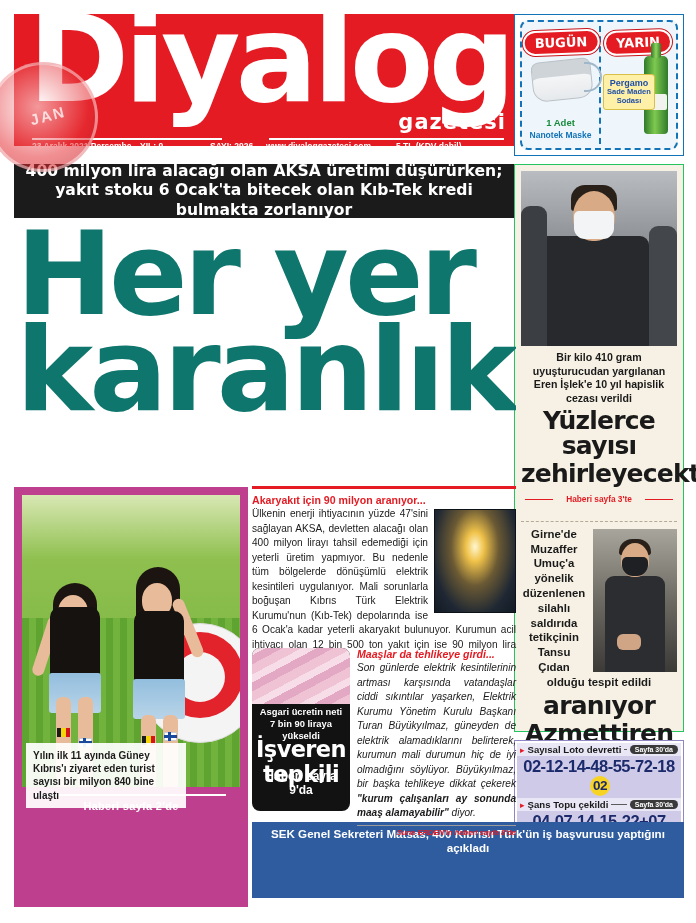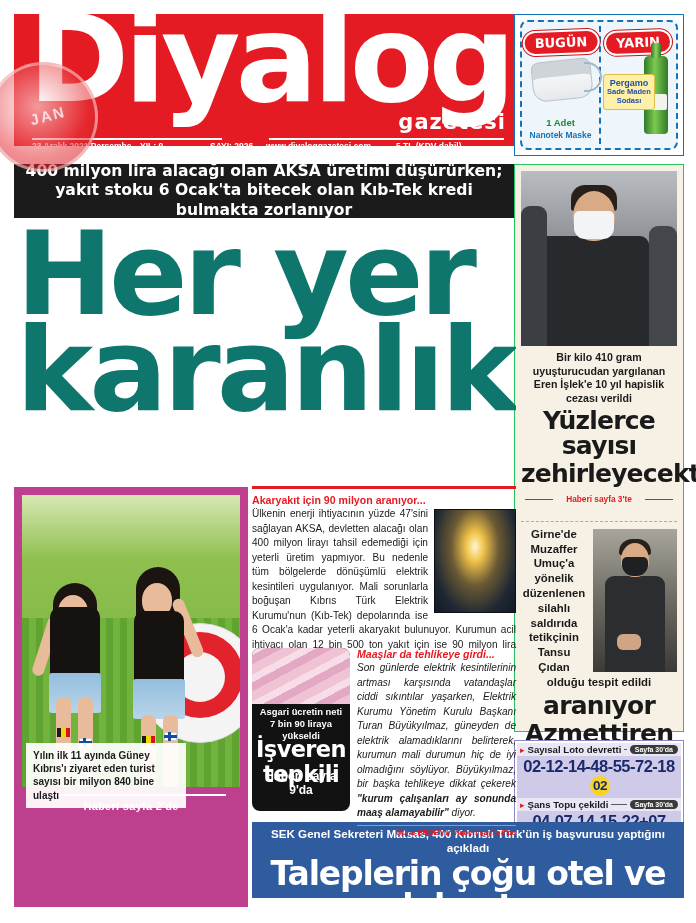--- a/index.html
+++ b/index.html
@@ -411,17 +411,16 @@
       <span class="loto-arrow">▸</span>
       <span class="loto-label">Şans Topu çekildi</span>
       <span class="loto-dash"></span>
       <span class="loto-pill">Sayfa 30'da</span>
     </div>
     <div class="loto-nums">04-07-14-15-22+07</div>
   </div>
 
   <div class="bottom-banner">
     <div class="bb-kicker">SEK Genel Sekreteri Matsas, 400 Kıbrıslı Türk'ün iş başvurusu yaptığını açıkladı</div>
-    <div class="bb-head">Taleplerin çoğu otel ve lokanta</div>
 
   </div>
 
 </div>
 
 </body></html>

